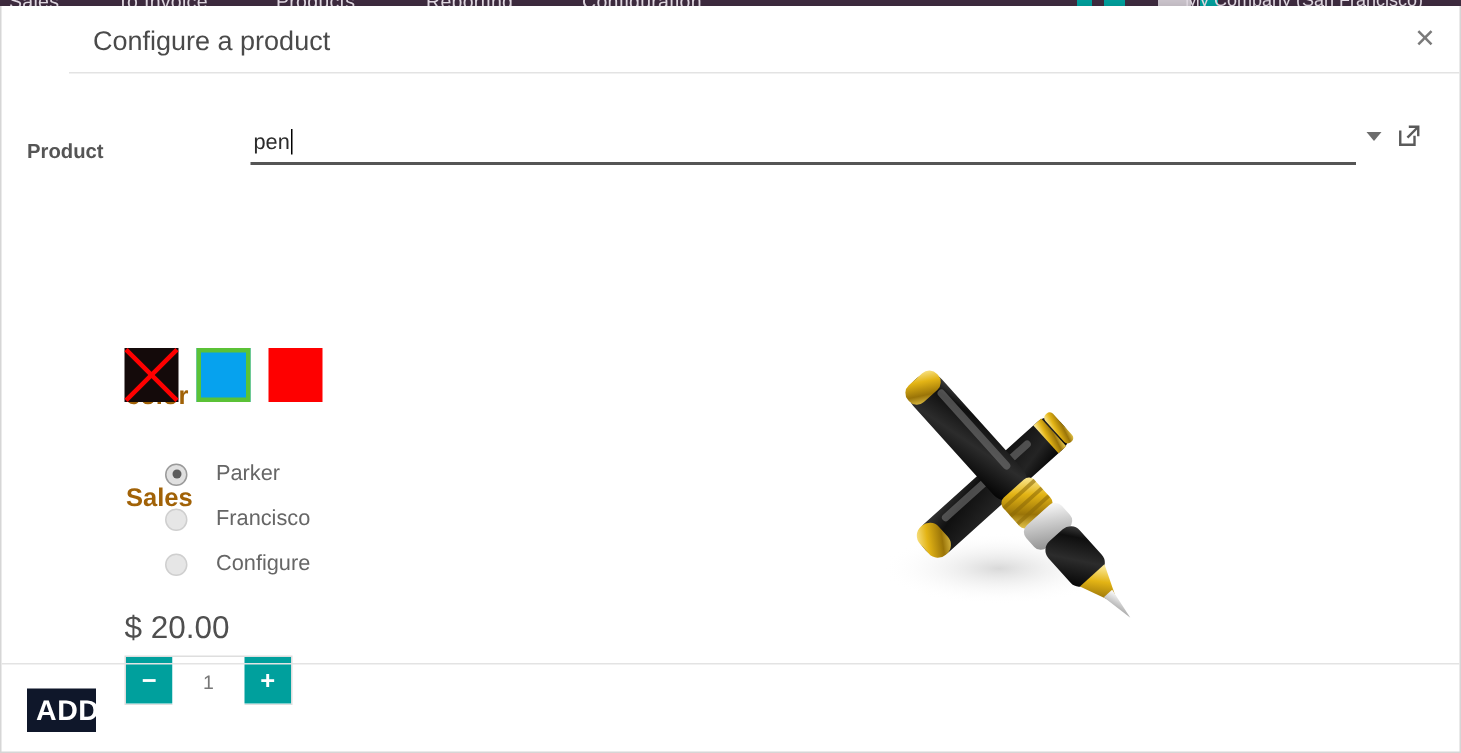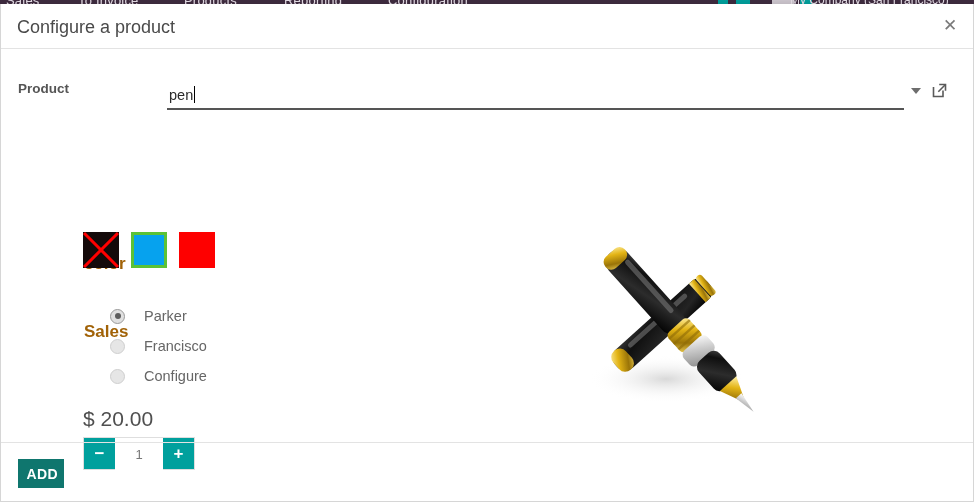--- a/index.html
+++ b/index.html
@@ -64,20 +64,21 @@
     border-right: 1px solid #d6d6d6;
     border-bottom: 1px solid #d6d6d6;
     box-sizing: border-box;
     box-shadow: 0 2px 10px rgba(0,0,0,.18);
   }
 
   #modal-header {
     position: relative;
     height: 44px;
     border-bottom: 1px solid #e3e3e3;
+    margin-left: 45px;
   }
   #modal-title {
     position: absolute;
     left: 16px;
     top: 13px;
     font-size: 18px;
     color: #4a4a4a;
     font-weight: 400;
   }
   #close-btn {
@@ -96,21 +97,21 @@
 
   #modal-body {
     position: relative;
     height: 393px;
   }
 
   
   #product-label {
     position: absolute;
     left: 17px;
-    top: 32px;
+    top: 44px;
     font-size: 13.5px;
     font-weight: bold;
     color: #555;
   }
   #product-field-wrap {
     position: absolute;
     left: 166px;
     top: 38px;
     width: 756px;
   }
@@ -288,27 +289,27 @@
     position: relative;
     border-top: 1px solid #e3e3e3;
     height: 60px;
   }
   #add-button {
     position: absolute;
     left: 17px;
     top: 16px;
     width: 46px;
     height: 29px;
-    background: #0f766e;
+    background: #0f172a;
     color: #fff;
-    font-size: 14px;
+    font-size: 19px;
     font-weight: bold;
     letter-spacing: .4px;
     line-height: 29px;
-    text-align: right;
+    text-align: left;
     cursor: pointer;
     user-select: none;
     border: none;
     font-family: "Liberation Sans", sans-serif;
   }
   #cancel-button {
     position: absolute;
     left: 78px;
     top: 16px;
     height: 29px;

